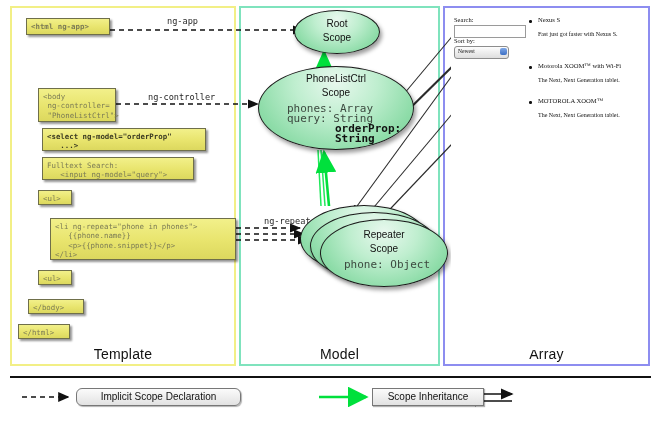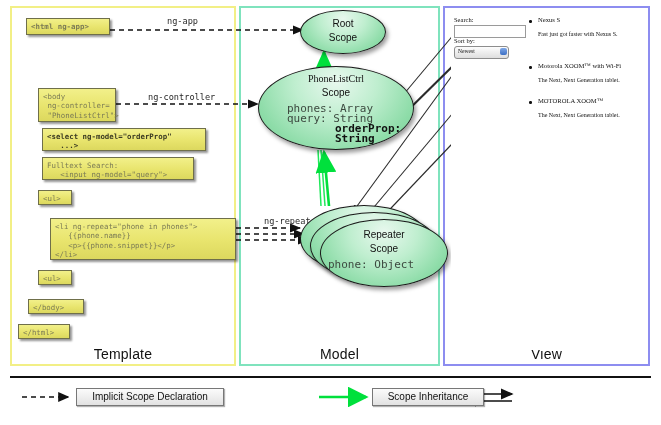--- a/index.html
+++ b/index.html
@@ -70,21 +70,21 @@
 
 <div id="stage">
 
   <div class="panel" id="panel-template">
     <div class="panel-title">Template</div>
   </div>
   <div class="panel" id="panel-model">
     <div class="panel-title">Model</div>
   </div>
   <div class="panel" id="panel-view">
-    <div class="panel-title">View</div>
+    <div class="panel-title">Array</div>
   </div>
 
   <svg id="wires">
     <defs>
       <marker id="ah-black" markerWidth="9" markerHeight="7" refX="8" refY="3.5" orient="auto">
         <path d="M0,0 L9,3.5 L0,7 z" fill="#111"></path>
       </marker>
       <marker id="ah-green" markerWidth="9" markerHeight="8" refX="8" refY="4" orient="auto">
         <path d="M0,0 L9,4 L0,8 z" fill="#00e03c"></path>
       </marker>
@@ -135,41 +135,41 @@
    {{phone.name}}
    &lt;p&gt;{{phone.snippet}}&lt;/p&gt;
 &lt;/li&gt;</div>
 
   <div class="codebox dim" style="left:38px;top:270px;width:34px;height:15px;">&lt;ul&gt;</div>
 
   <div class="codebox dim" style="left:28px;top:299px;width:56px;height:15px;">&lt;/body&gt;</div>
 
   <div class="codebox dim" style="left:18px;top:324px;width:52px;height:15px;">&lt;/html&gt;</div>
 
-  <div class="ellipse" style="left:300px;top:10px;width:86px;height:44px;">
+  <div class="ellipse" style="left:294px;top:10px;width:86px;height:44px;">
     <div class="e-title" style="padding-top:7px;">Root</div>
     <div class="e-title">Scope</div>
   </div>
 
   <div class="ellipse" style="left:258px;top:66px;width:156px;height:84px;">
-    <div class="e-title" style="padding-top:6px;font-family:Liberation Serif, serif;">PhoneListCtrl</div>
+    <div class="e-title" style="padding-top:6px;">PhoneListCtrl</div>
     <div class="e-title">Scope</div>
     <div class="e-props" style="margin-top:5px;margin-left:28px;">
       <div>phones: Array</div>
       <div>query: String</div>
       <div style="font-weight:bold;color:#111;margin-left:48px;">orderProp: String</div>
     </div>
   </div>
 
   <div class="ellipse" style="left:300px;top:205px;width:128px;height:68px;"></div>
   <div class="ellipse" style="left:310px;top:212px;width:128px;height:68px;"></div>
   <div class="ellipse" style="left:320px;top:219px;width:128px;height:68px;">
     <div class="e-title" style="padding-top:9px;">Repeater</div>
     <div class="e-title">Scope</div>
-    <div class="e-props" style="margin-top:5px;margin-left:7px;">
+    <div class="e-props" style="margin-top:5px;margin-left:23px;">
       <div>phone: Object</div>
     </div>
   </div>
 
   <div id="view-mock">
     <div class="v-label" style="left:3px;top:2px;">Search:</div>
     <input class="v-input" style="left: 3px; top: 11px; width: 66px; height: 9px; font-size: 6px;" value="">
     <div class="v-label" style="left:3px;top:23px;">Sort by:</div>
     <div class="v-select" style="left:3px;top:32px;width:50px;height:11px;">
       <span>Newest</span>
@@ -200,17 +200,17 @@
         <marker id="lg-green" markerWidth="8" markerHeight="8" refX="7" refY="4" orient="auto">
           <path d="M0,0 L8,4 L0,8 z" fill="#00e03c"></path>
         </marker>
       </defs>
       <path d="M12,21 L58,21" stroke="#111" stroke-width="1.4" stroke-dasharray="5,4" fill="none" marker-end="url(#lg-black)"></path>
       <path d="M309,21 L356,21" stroke="#00e03c" stroke-width="2.6" fill="none" marker-end="url(#lg-green)"></path>
       <path d="M455,18 L502,18" stroke="#111" stroke-width="1.6" fill="none" marker-end="url(#lg-black)"></path>
       <path d="M502,25 L455,25" stroke="#111" stroke-width="1.6" fill="none" marker-end="url(#lg-black)"></path>
     </svg>
 
-    <div class="leg-box" style="left:66px;top:12px;width:148px;">Implicit Scope Declaration</div>
+    <div class="leg-box" style="left:66px;top:12px;width:165px;border-radius:6px;">Implicit Scope Declaration</div>
     <div class="leg-box" style="left:362px;top:12px;width:112px;">Scope Inheritance</div>
   </div>
 
 </div>
 
 </body></html>

